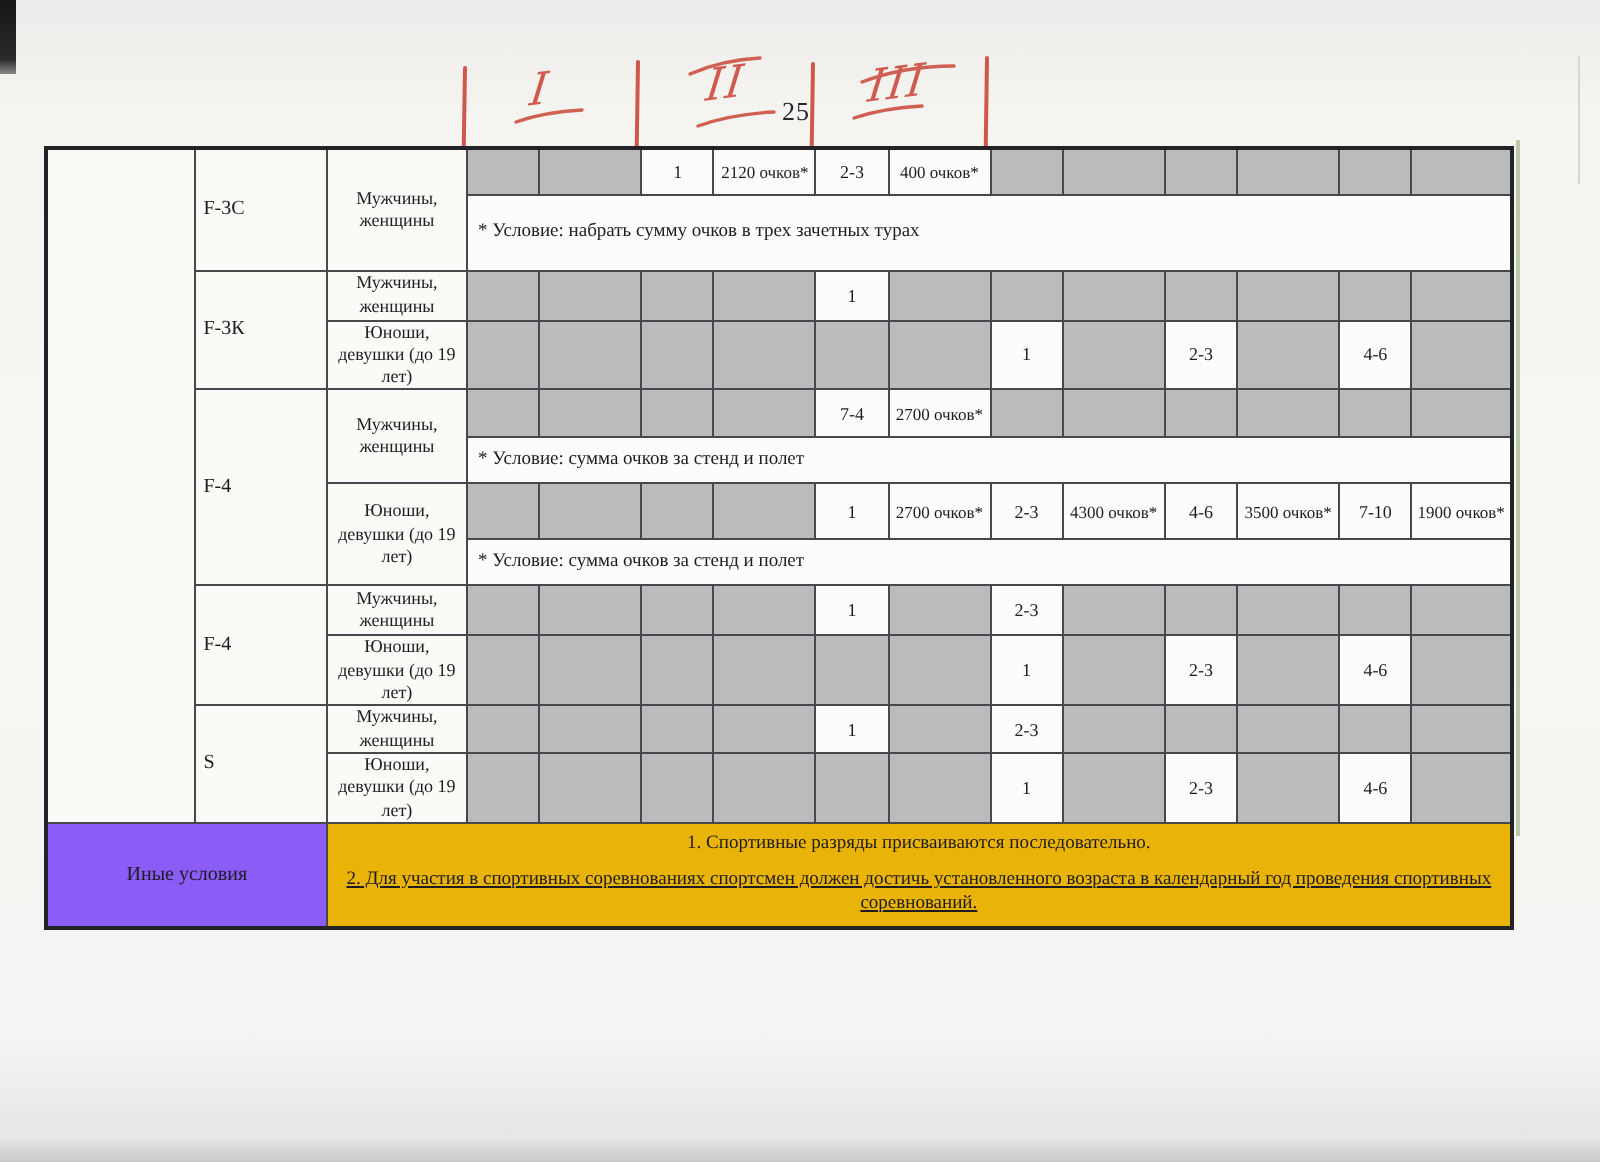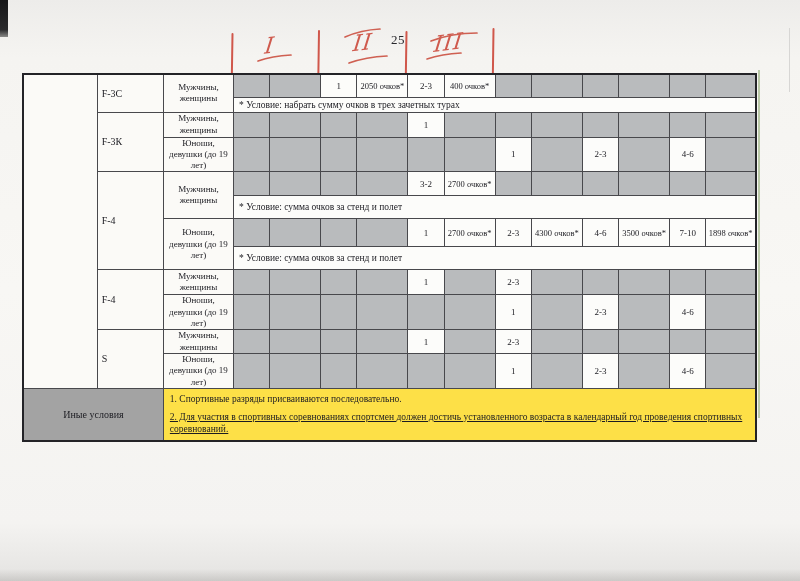--- a/index.html
+++ b/index.html
@@ -5,40 +5,40 @@
   html,body{margin:0;padding:0;}
   body{width:800px;height:581px;overflow:hidden;font-family:"Liberation Serif",serif;}
   .scan{position:relative;width:800px;height:581px;
     background:linear-gradient(180deg,#edecea 0%,#f5f4f1 10%,#f8f7f4 50%,#f4f3f1 90%,#e7e6e4 98%,#dddcda 100%);}
   .artifact{position:absolute;left:0;top:0;width:8px;height:37px;background:linear-gradient(180deg,#161618,#2a2a2c 80%,#8a8a88);}
   .edge-line{position:absolute;left:789px;top:28px;width:1px;height:64px;background:#d7d6d4;}
   .green-edge{position:absolute;left:758px;top:70px;width:2px;height:348px;background:#8aa56c;opacity:.55;}
   .bottom-shade{position:absolute;left:0;bottom:0;width:800px;height:12px;
     background:linear-gradient(180deg,rgba(0,0,0,0),rgba(120,118,115,.18));}
 
-  .page-number{position:absolute;left:391px;top:32px;font-size:13px;color:#26262b;letter-spacing:.5px;}
+  .page-number{position:absolute;left:391px;top:48px;font-size:13px;color:#26262b;letter-spacing:.5px;}
 
   .numeral{position:absolute;font-family:"DejaVu Serif",serif;font-style:italic;font-size:22px;
     color:#cf5a4d;transform:rotate(-7deg) skewX(-14deg);letter-spacing:1px;}
   .n1{left:265px;top:33px;}
   .n2{left:353px;top:30px;}
   .n3{left:434px;top:30px;}
   .marks-svg{position:absolute;left:0;top:0;pointer-events:none;}
 
   table.grid{position:absolute;left:22px;top:73px;width:735px;border-collapse:collapse;table-layout:fixed;
     border:2px solid #232327;background:#fcfcfa;}
   .grid td{border:1px solid #48484c;padding:0;font-size:9px;color:#1c1c22;text-align:center;vertical-align:middle;overflow:hidden;}
   .grid td.g{background:#b9bbbd;}
   .grid td.lblA{background:#fbfaf7;}
   .grid td.lblB{background:#fbfaf7;text-align:left;padding-left:4px;font-size:10px;}
   .grid td.lblC{background:#fbfaf7;font-size:9px;line-height:1.25;padding:0 2px;}
   .grid td.pts{font-size:8.5px;white-space:nowrap;}
   .grid td.cond{text-align:left;padding-left:5px;font-size:9.5px;background:#fcfcfa;}
-  .grid td.otherL{background:#a3a3a3;font-size:10px;}
-  .grid td.otherT{text-align:left;font-size:9.5px;padding:2px 6px;line-height:1.3;background:#fde047;margin-left:19px;}
+  .grid td.otherL{background:#8b5cf6;font-size:10px;}
+  .grid td.otherT{text-align:center;font-size:9.5px;padding:2px 6px;line-height:1.3;background:#eab308;margin-left:19px;}
   .grid td.otherT .p2{margin-top:5px;text-decoration:underline;}
 
   .footnote{position:absolute;left:20px;top:430px;font-size:11.5px;color:#24242a;}
   .footnote sup{font-size:8px;}
 </style>
 </head>
 <body>
 
 <div class="scan">
 
@@ -88,31 +88,31 @@
     </colgroup>
 
     <tbody>
         <tr style="height:23px">
       <td class="lblA" rowspan="12"></td>
       <td class="lblB" rowspan="2">F-3C</td>
       <td class="lblC" rowspan="2">Мужчины, женщины</td>
       <td class="g"></td>
       <td class="g"></td>
       <td>1</td>
-      <td class="pts">2050 очков*</td>
+      <td class="pts">2120 очков*</td>
       <td>2-3</td>
       <td class="pts">400 очков*</td>
       <td class="g"></td>
       <td class="g"></td>
       <td class="g"></td>
       <td class="g"></td>
       <td class="g"></td>
       <td class="g"></td>
     </tr>
-    <tr style="height:15px">
+    <tr style="height:38px">
       <td class="cond" colspan="12">* Условие: набрать сумму очков в трех зачетных турах</td>
     </tr>
 
     <tr style="height:25px">
       <td class="lblB" rowspan="2">F-3К</td>
       <td class="lblC">Мужчины, женщины</td>
       <td class="g"></td>
       <td class="g"></td>
       <td class="g"></td>
       <td class="g"></td>
@@ -141,21 +141,21 @@
       <td class="g"></td>
     </tr>
 
     <tr style="height:24px">
       <td class="lblB" rowspan="4">F-4</td>
       <td class="lblC" rowspan="2">Мужчины, женщины</td>
       <td class="g"></td>
       <td class="g"></td>
       <td class="g"></td>
       <td class="g"></td>
-      <td>3-2</td>
+      <td>7-4</td>
       <td class="pts">2700 очков*</td>
       <td class="g"></td>
       <td class="g"></td>
       <td class="g"></td>
       <td class="g"></td>
       <td class="g"></td>
       <td class="g"></td>
     </tr>
     <tr style="height:23px">
       <td class="cond" colspan="12">* Условие: сумма очков за стенд и полет</td>
@@ -166,21 +166,21 @@
       <td class="g"></td>
       <td class="g"></td>
       <td class="g"></td>
       <td>1</td>
       <td class="pts">2700 очков*</td>
       <td>2-3</td>
       <td class="pts">4300 очков*</td>
       <td>4-6</td>
       <td class="pts">3500 очков*</td>
       <td>7-10</td>
-      <td class="pts">1898 очков*</td>
+      <td class="pts">1900 очков*</td>
     </tr>
     <tr style="height:23px">
       <td class="cond" colspan="12">* Условие: сумма очков за стенд и полет</td>
     </tr>
 
     <tr style="height:25px">
       <td class="lblB" rowspan="2">F-4</td>
       <td class="lblC">Мужчины, женщины</td>
       <td class="g"></td>
       <td class="g"></td>

